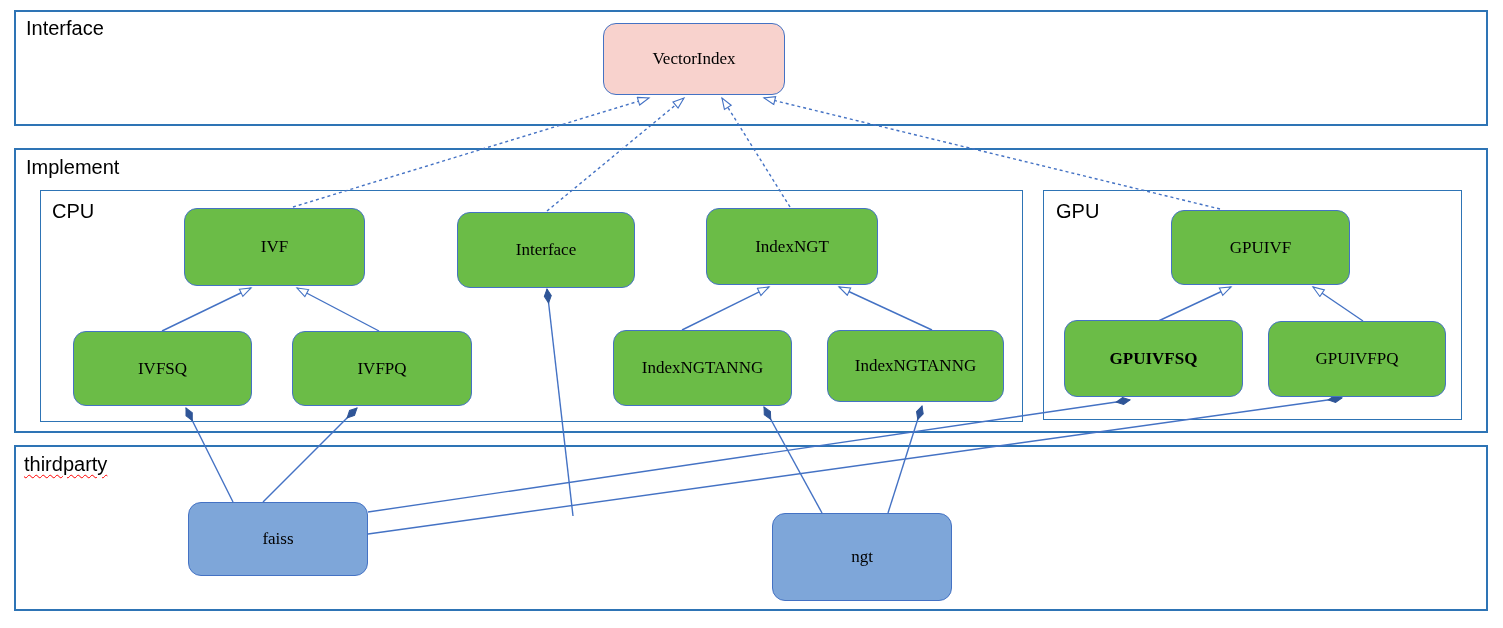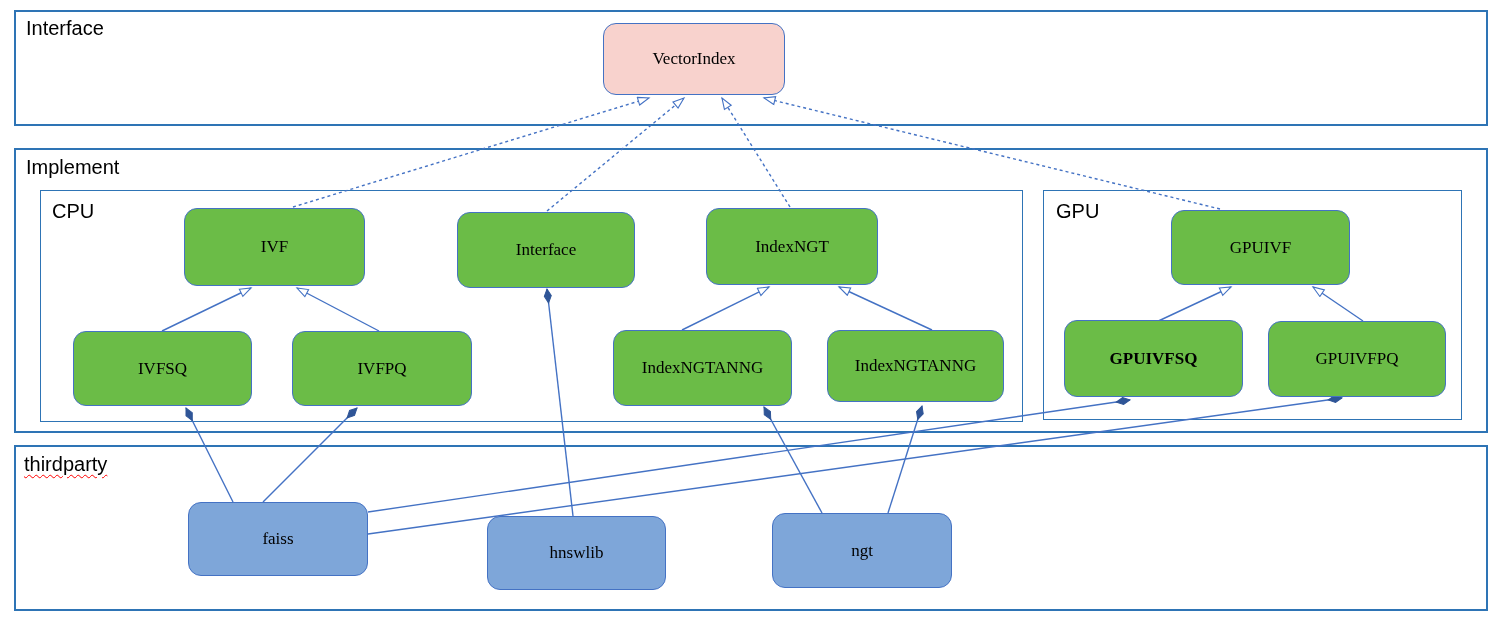--- a/index.html
+++ b/index.html
@@ -149,20 +149,17 @@
   <div class="node impl" style="left:1064px; top:320px; width:179px; height:77px;font-weight:bold;">
     <span>GPUIVFSQ</span>
   </div>
   <div class="node impl" style="left:1268px; top:321px; width:178px; height:76px;">
     <span>GPUIVFPQ</span>
   </div>
 
   <div class="node third" style="left:188px; top:502px; width:180px; height:74px;">
     <span>faiss</span>
   </div>
-  <div class="node third" style="left:487px; top:516px; width:179px; height:74px;">
-    <span>hnswlib</span>
-  </div>
-  <div class="node third" style="left:772px; top:513px; width:180px; height:75px;">
+  <div class="node third" style="left:772px; top:513px; width:180px; height:88px;">
     <span>ngt</span>
   </div>
 
 </div>
 
 </body></html>

